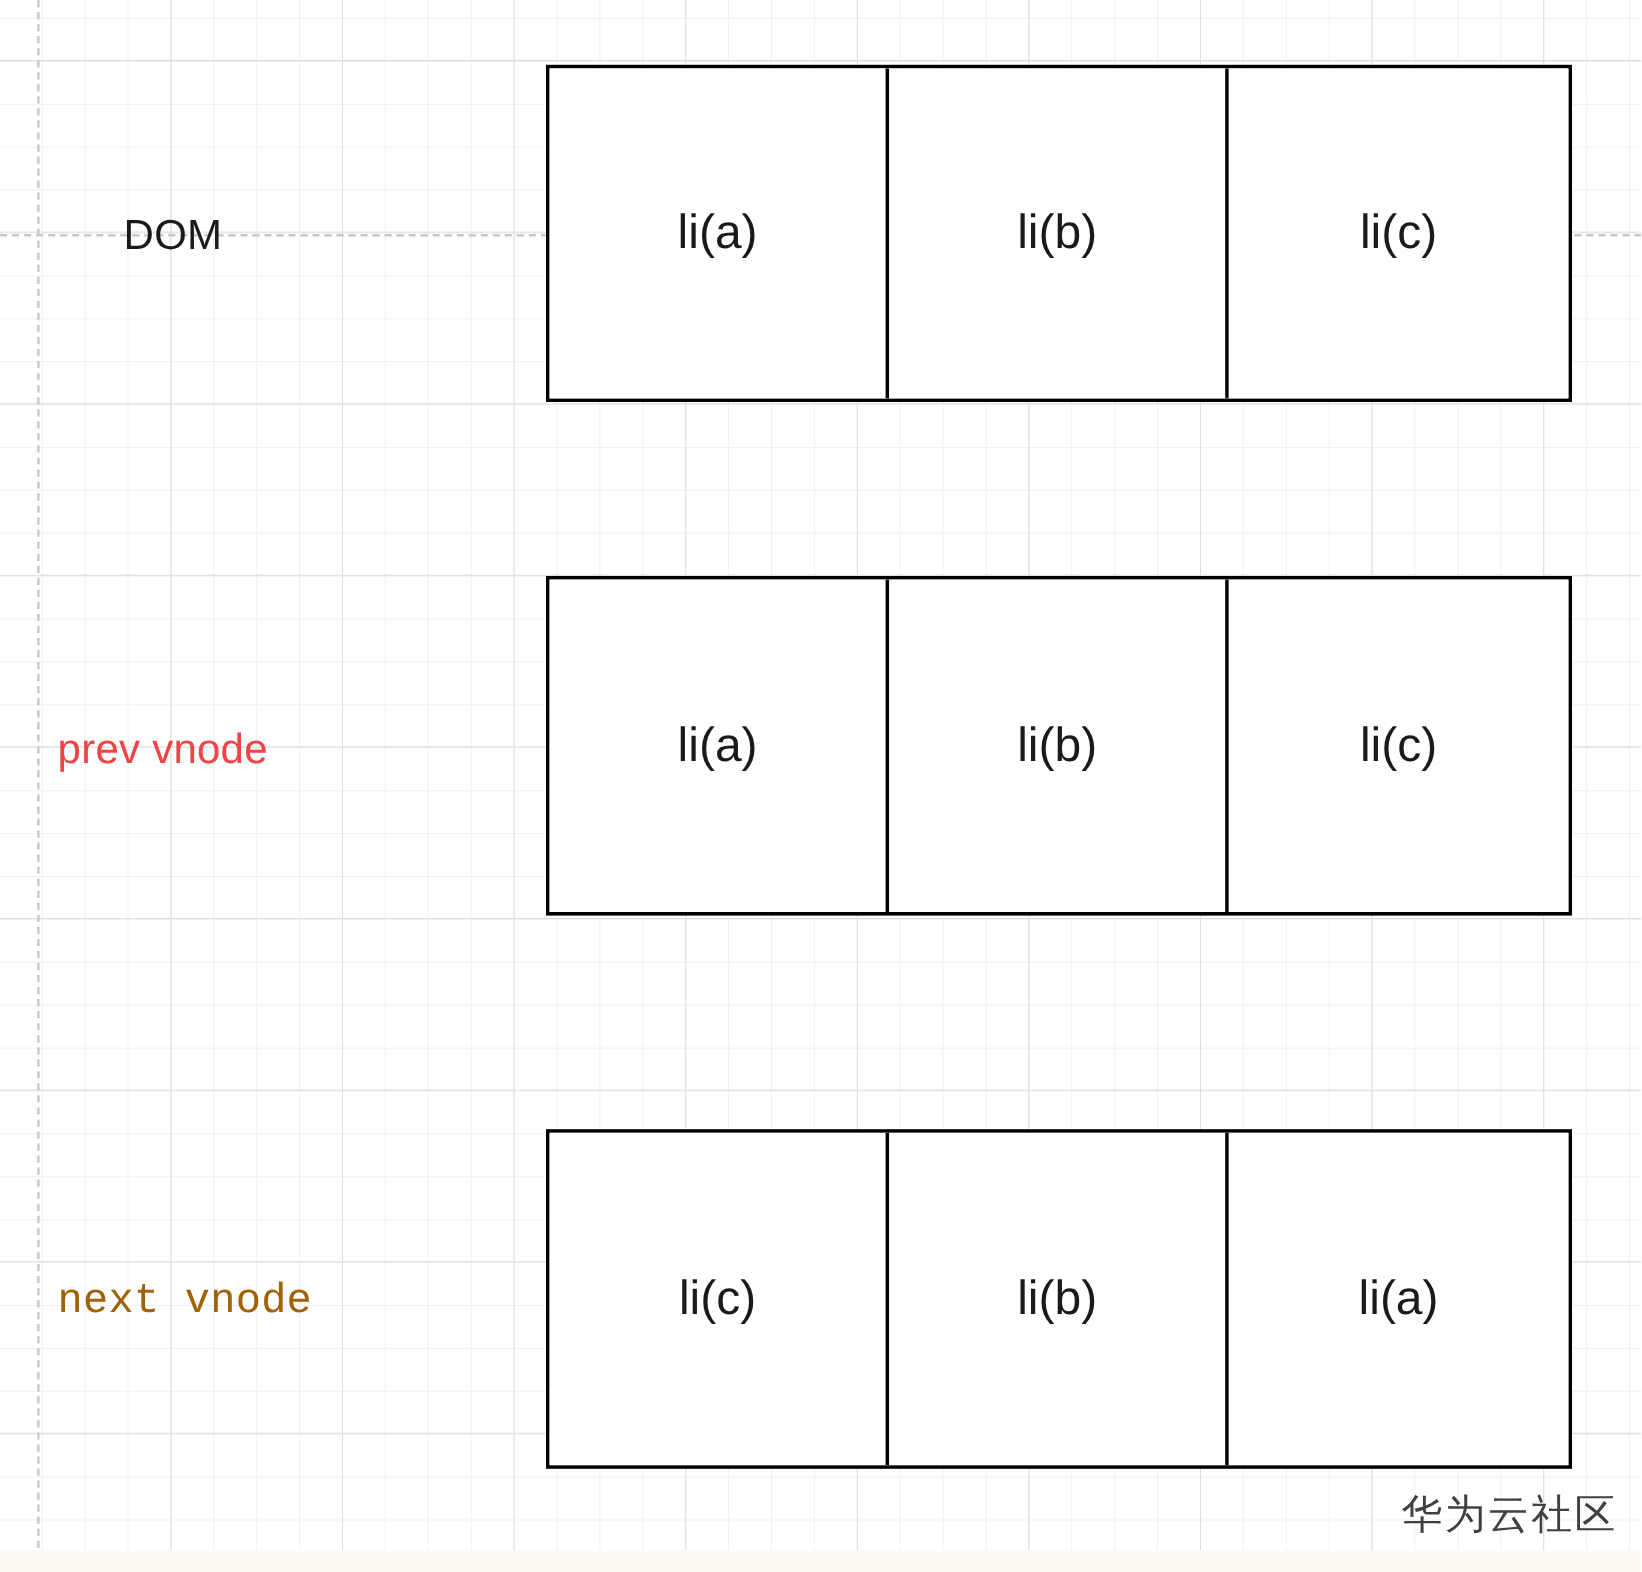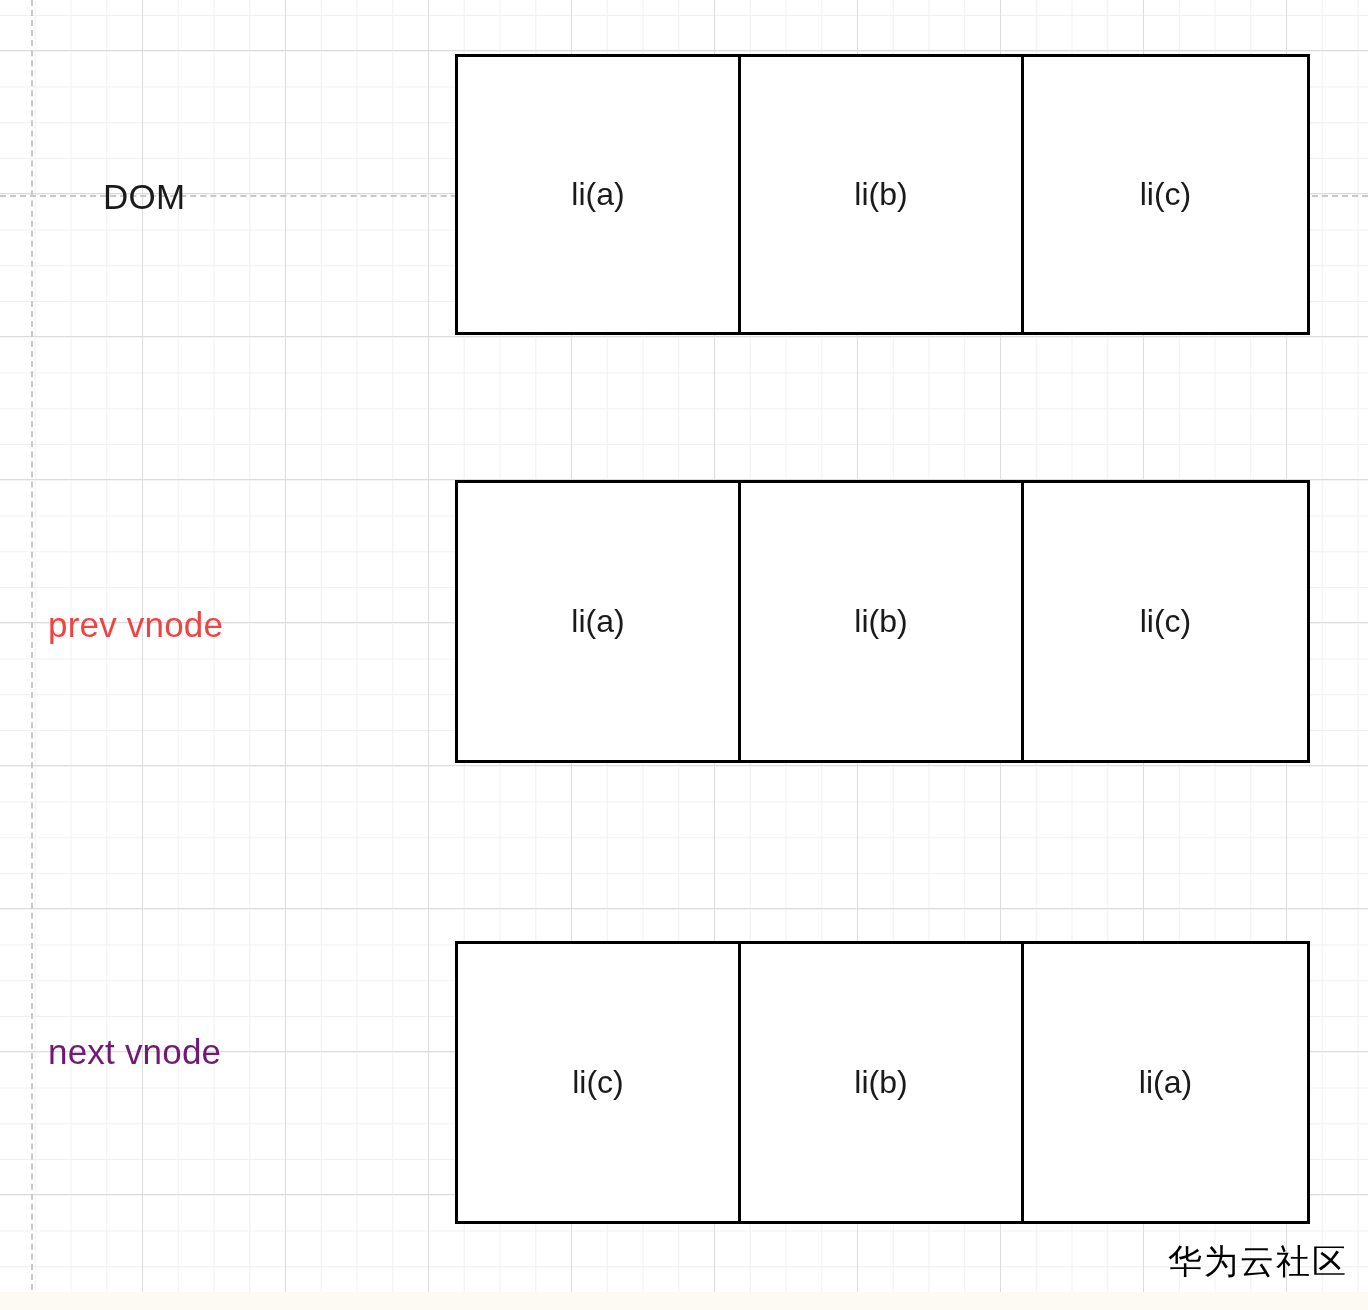--- a/index.html
+++ b/index.html
@@ -72,21 +72,21 @@
     display: flex;
     box-sizing: border-box;
     background: #ffffff;
     border: 3px solid #000000;
   }
   .node-cell {
     box-sizing: border-box;
     display: flex;
     align-items: center;
     justify-content: center;
-    font-size: 32px;
+    font-size: 40px;
     color: #1a1a1a;
     border-right: 3px solid #000000;
     background: #ffffff;
   }
   .node-cell:last-child {
     border-right: none;
   }
 
   
   .watermark {
@@ -125,24 +125,24 @@
     <div class="node-cell" style="width: 33.3333%; border-right-color: rgb(0, 0, 0); color: rgb(26, 26, 26);">li(c)</div>
   </div>
 
   <div class="row-label" id="label-1" style="left: 48px; top: 624px; color: #ef4444;">prev vnode</div>
   <div class="node-row" id="row-1" style="left: 455px; top: 480px; width: 855px; height: 283px; border-color: rgb(0, 0, 0);">
     <div class="node-cell" style="width: 33.3333%; border-right-color: rgb(0, 0, 0); color: rgb(26, 26, 26);">li(a)</div>
     <div class="node-cell" style="width: 33.3333%; border-right-color: rgb(0, 0, 0); color: rgb(26, 26, 26);">li(b)</div>
     <div class="node-cell" style="width: 33.3333%; border-right-color: rgb(0, 0, 0); color: rgb(26, 26, 26);">li(c)</div>
   </div>
 
-  <div class="row-label" id="label-2" style="left: 48px; top: 1051px; color: #701a75;">next vnode</div>
+  <div class="row-label" id="label-2" style="left: 48px; top: 1085px; color: #a16207; font-family: Liberation Mono, monospace;">next vnode</div>
   <div class="node-row" id="row-2" style="left: 455px; top: 941px; width: 855px; height: 283px; border-color: rgb(0, 0, 0);">
     <div class="node-cell" style="width: 33.3333%; border-right-color: rgb(0, 0, 0); color: rgb(26, 26, 26);">li(c)</div>
     <div class="node-cell" style="width: 33.3333%; border-right-color: rgb(0, 0, 0); color: rgb(26, 26, 26);">li(b)</div>
     <div class="node-cell" style="width: 33.3333%; border-right-color: rgb(0, 0, 0); color: rgb(26, 26, 26);">li(a)</div>
   </div>
 
-  <div class="watermark" id="watermark" style="left: 1168px; top: 1262px; color: #000000; transform: translateY(-50%);">华为云社区</div>
+  <div class="watermark" id="watermark" style="left: 1168px; top: 1262px; color: #404040; transform: translateY(-50%);">华为云社区</div>
 
   <div class="bottom-band" id="bottom-band" style="height: 18px; background: rgb(253, 250, 243);"></div>
 
 </div>
 
 </body></html>

